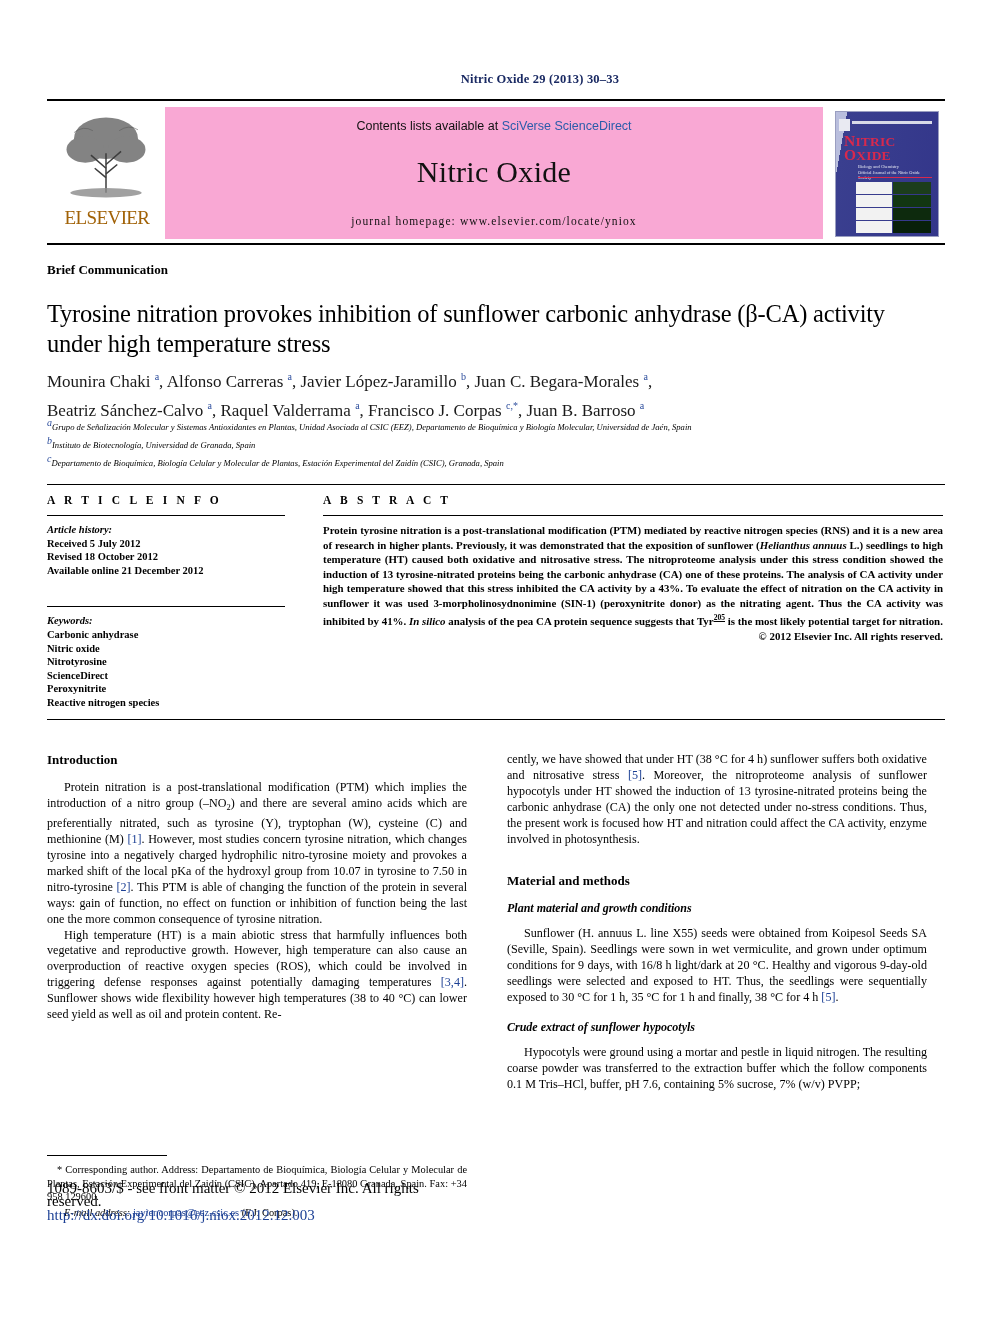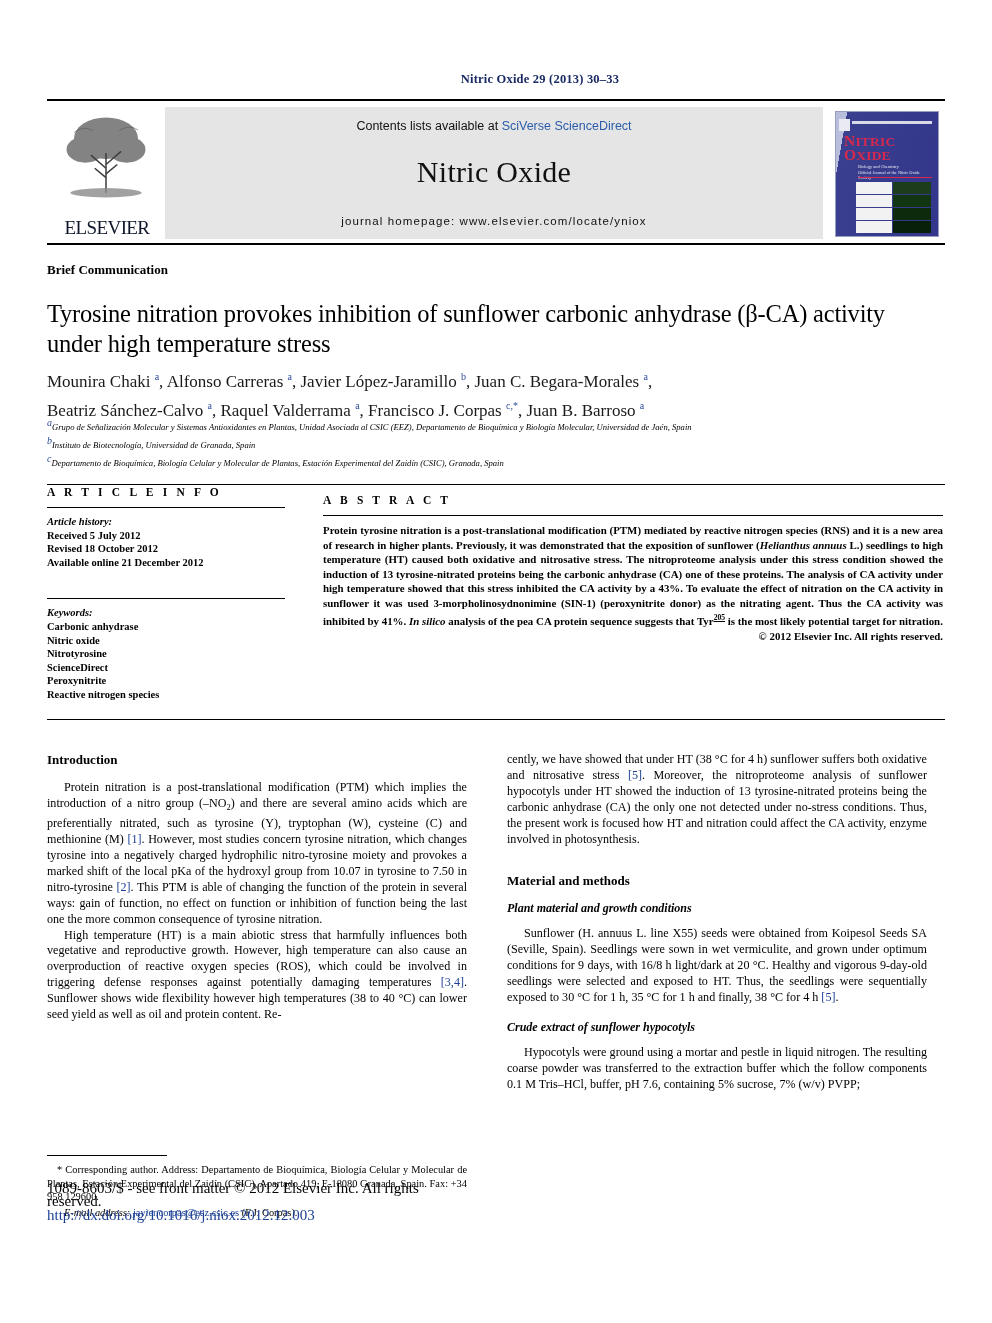--- a/index.html
+++ b/index.html
@@ -62,32 +62,32 @@
   }
   .tree {
     position: absolute;
     left: 12px; top: 2px;
     width: 94px;
     height: 96px;
   }
   .elsevier-word {
     position: absolute;
     left: 4px;
-    bottom: 0;
+    bottom: 10px;
     width: 112px;
     text-align: center;
     font-family: "Liberation Serif", serif;
     font-size: 19px;
     letter-spacing: -0.6px;
-    color: #0f172a;
+    color: #a16207;
     font-weight: normal;
   }
   .center-band {
     flex: 1 1 auto;
-    background: #e5e5e5;
+    background: #f9a8d4;
     position: relative;
   }
   .contents-line {
     position: absolute;
     top: 12px; left: 0; right: 0;
     text-align: center;
     font-family: "Liberation Sans", sans-serif;
     font-size: 12.5px;
     color: #111;
   }
@@ -100,21 +100,21 @@
     text-align: center;
     font-family: "Liberation Serif", serif;
     font-size: 30px;
     color: #111;
     letter-spacing: .3px;
   }
   .homepage-line {
     position: absolute;
     bottom: 12px; left: 0; right: 0;
     text-align: center;
-    font-family: Liberation Sans, sans-serif;
+    font-family: Liberation Serif, serif;
     font-size: 11.5px;
     color: #111;
     letter-spacing: 1.1px;
   }
   .cover-thumb {
     width: 122px;
     flex: 0 0 122px;
     position: relative;
     background: #ffffff;
     padding-left: 16px;
@@ -245,21 +245,21 @@
     border-top: 1px solid #000;
   }
   .band-bottom-rule {
     position: absolute;
     left: 0; top: 235px; width: 898px;
     border-top: 1px solid #000;
   }
   .info-col {
     position: absolute;
     left: 0;
-    top: 2px;
+    top: 10px;
     width: 238px;
   }
   .abs-col {
     position: absolute;
     left: 276px;
     top: 10px;
     width: 620px;
   }
   .sect-label {
     font-family: "Liberation Serif", serif;

